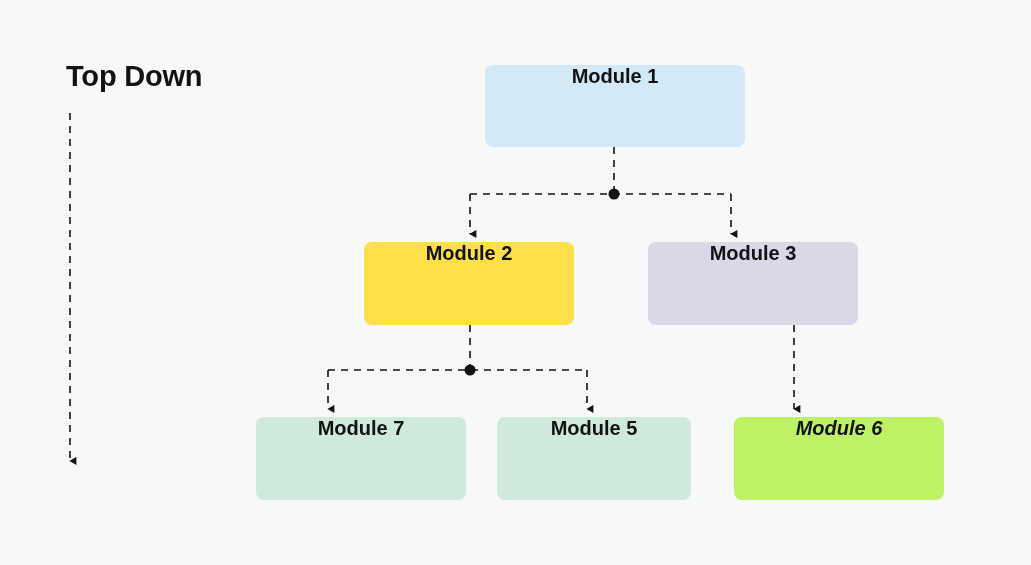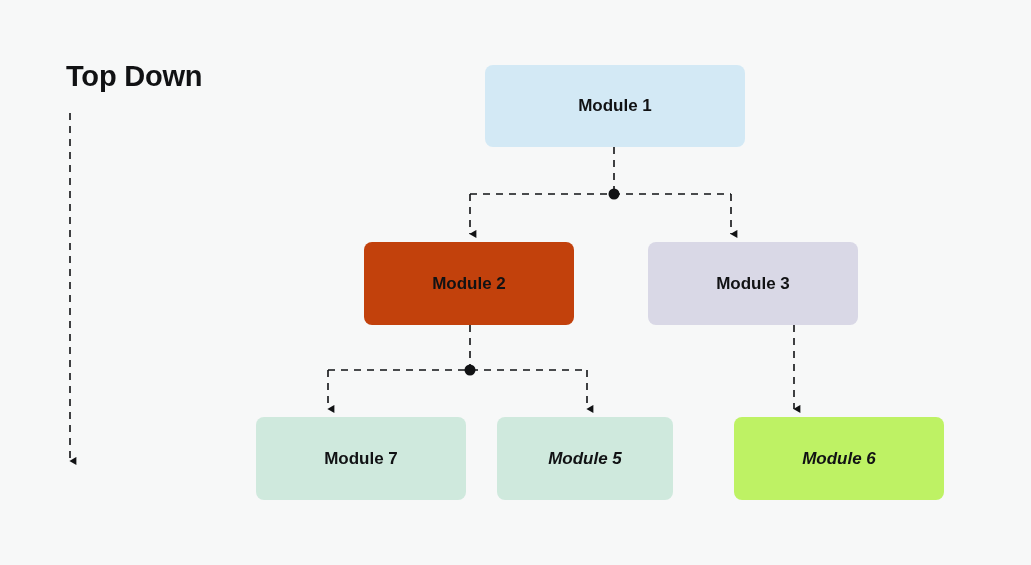--- a/index.html
+++ b/index.html
@@ -33,24 +33,24 @@
     top: 60px;
     font-size: 29px;
     font-weight: bold;
     color: #111214;
     letter-spacing: -0.2px;
     white-space: nowrap;
   }
   .node {
     position: absolute;
     display: flex;
-    align-items: center;
+    align-items: flex-start;
     justify-content: center;
     border-radius: 8px;
-    font-size: 17px;
+    font-size: 20px;
     font-weight: bold;
     color: #111214;
     box-sizing: border-box;
     white-space: nowrap;
   }
 </style>
 </head>
 <body style="background: rgb(247, 248, 248);">
 
 <div id="canvas" style="background: rgb(247, 248, 248); padding-left: 10px;">
@@ -93,29 +93,29 @@
     <circle cx="470" cy="370" r="5.5" fill="#111214"></circle>
 
     <g>
       <line x1="794" y1="325" x2="794" y2="409" stroke="#111214" stroke-width="1.6" stroke-dasharray="7 6" marker-end="url(#arrowhead)"></line>
     </g>
   </svg>
 
   <div class="node" style="left: 485px; top: 65px; width: 260px; height: 82px; background: rgb(211, 233, 245);">
       <span>Module 1</span>
     </div>
-  <div class="node" style="left: 364px; top: 242px; width: 210px; height: 83px; background: #c2410c;">
+  <div class="node" style="left: 364px; top: 242px; width: 210px; height: 83px; background: #fde047;">
       <span>Module 2</span>
     </div>
   <div class="node" style="left: 624px; top: 242px; width: 210px; height: 83px; background: rgb(217, 216, 230); margin-left: 24px;">
       <span>Module 3</span>
     </div>
   <div class="node" style="left: 256px; top: 417px; width: 210px; height: 83px; background: rgb(207, 233, 221);">
       <span>Module 7</span>
     </div>
-  <div class="node" style="left: 497px; top: 417px; width: 176px; height: 83px; background: rgb(207, 233, 221); font-style: italic;">
+  <div class="node" style="left: 497px; top: 417px; width: 194px; height: 83px; background: rgb(207, 233, 221);">
       <span>Module 5</span>
     </div>
   <div class="node" style="left: 734px; top: 417px; width: 210px; height: 83px; background: #bef264; font-style: italic;">
       <span>Module 6</span>
     </div>
 
 </div>
 
 </body></html>

